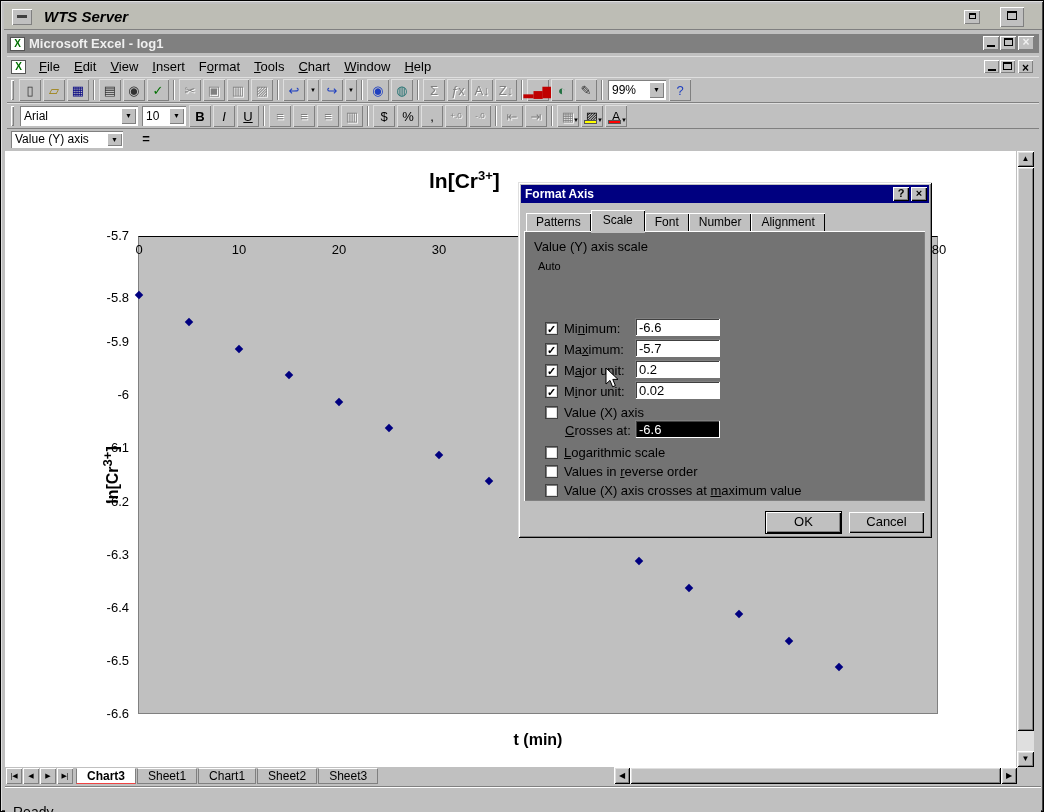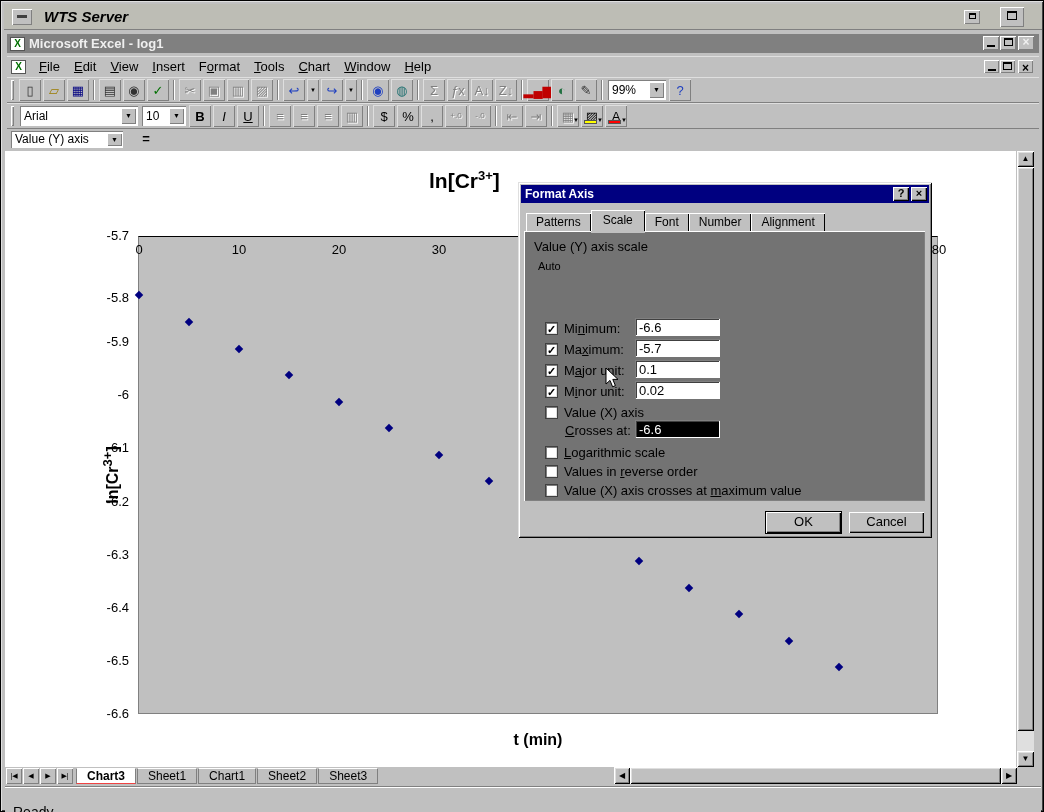--- a/index.html
+++ b/index.html
@@ -440,21 +440,21 @@
         <div class="tfield">-6.6</div>
       </div>
       <div class="dlg-row" style="top:109px;">
         <span class="cbx">✓</span>
         <label>Ma<u>x</u>imum:</label>
         <div class="tfield">-5.7</div>
       </div>
       <div class="dlg-row" style="top:130px;">
         <span class="cbx">✓</span>
         <label>M<u>a</u>jor unit:</label>
-        <div class="tfield">0.1</div>
+        <div class="tfield">0.2</div>
       </div>
       <div class="dlg-row" style="top:151px;">
         <span class="cbx">✓</span>
         <label>M<u>i</u>nor unit:</label>
         <div class="tfield">0.02</div>
       </div>
 
       <div class="dlg-row" style="top:172px;">
         <span class="cbx"></span>
         <label>Value (X) axis</label>

